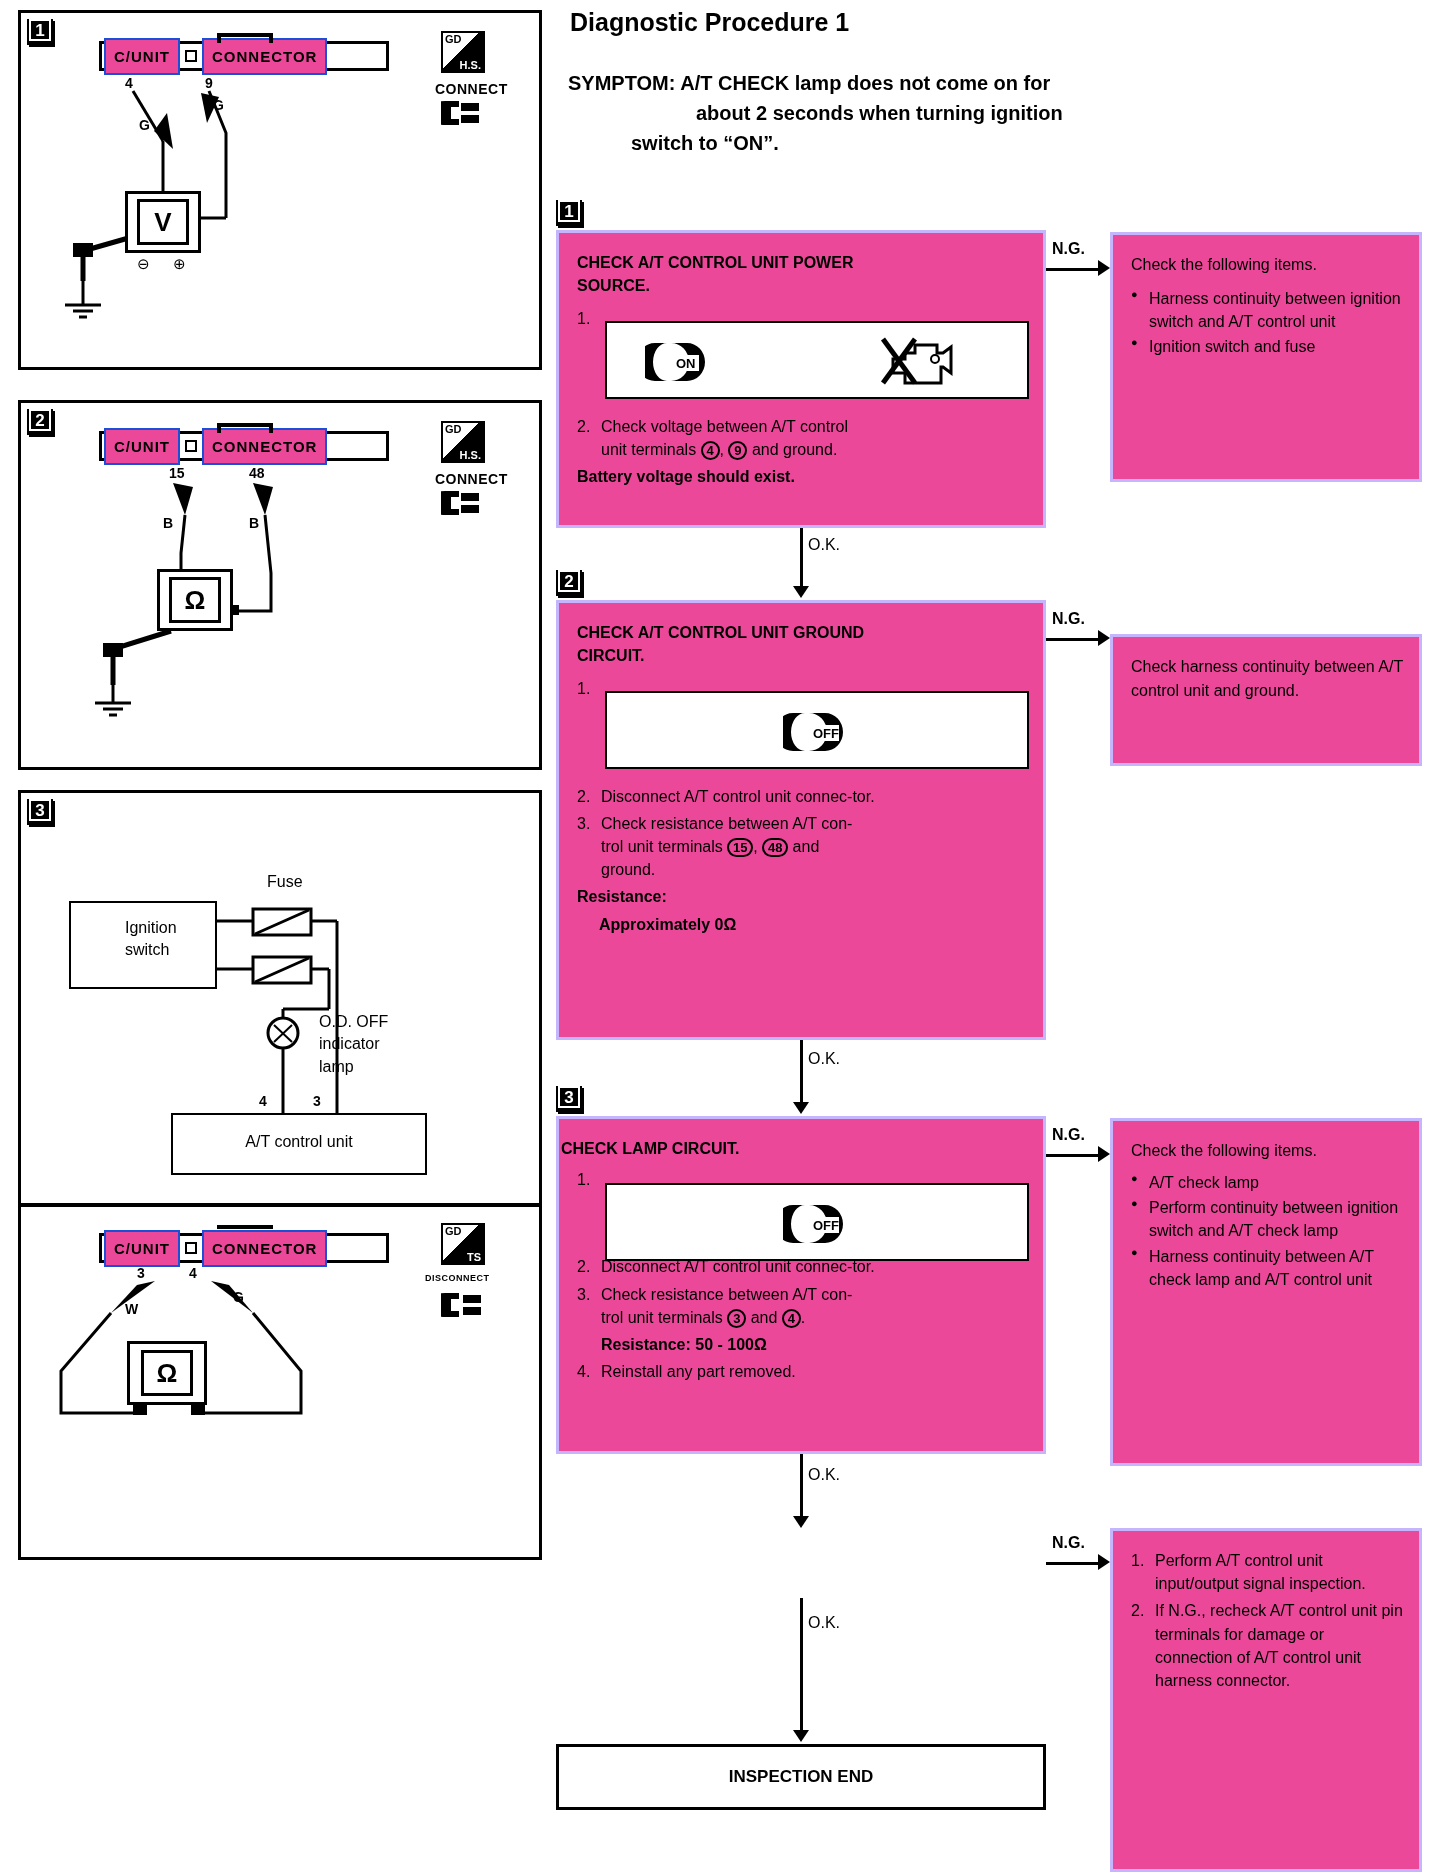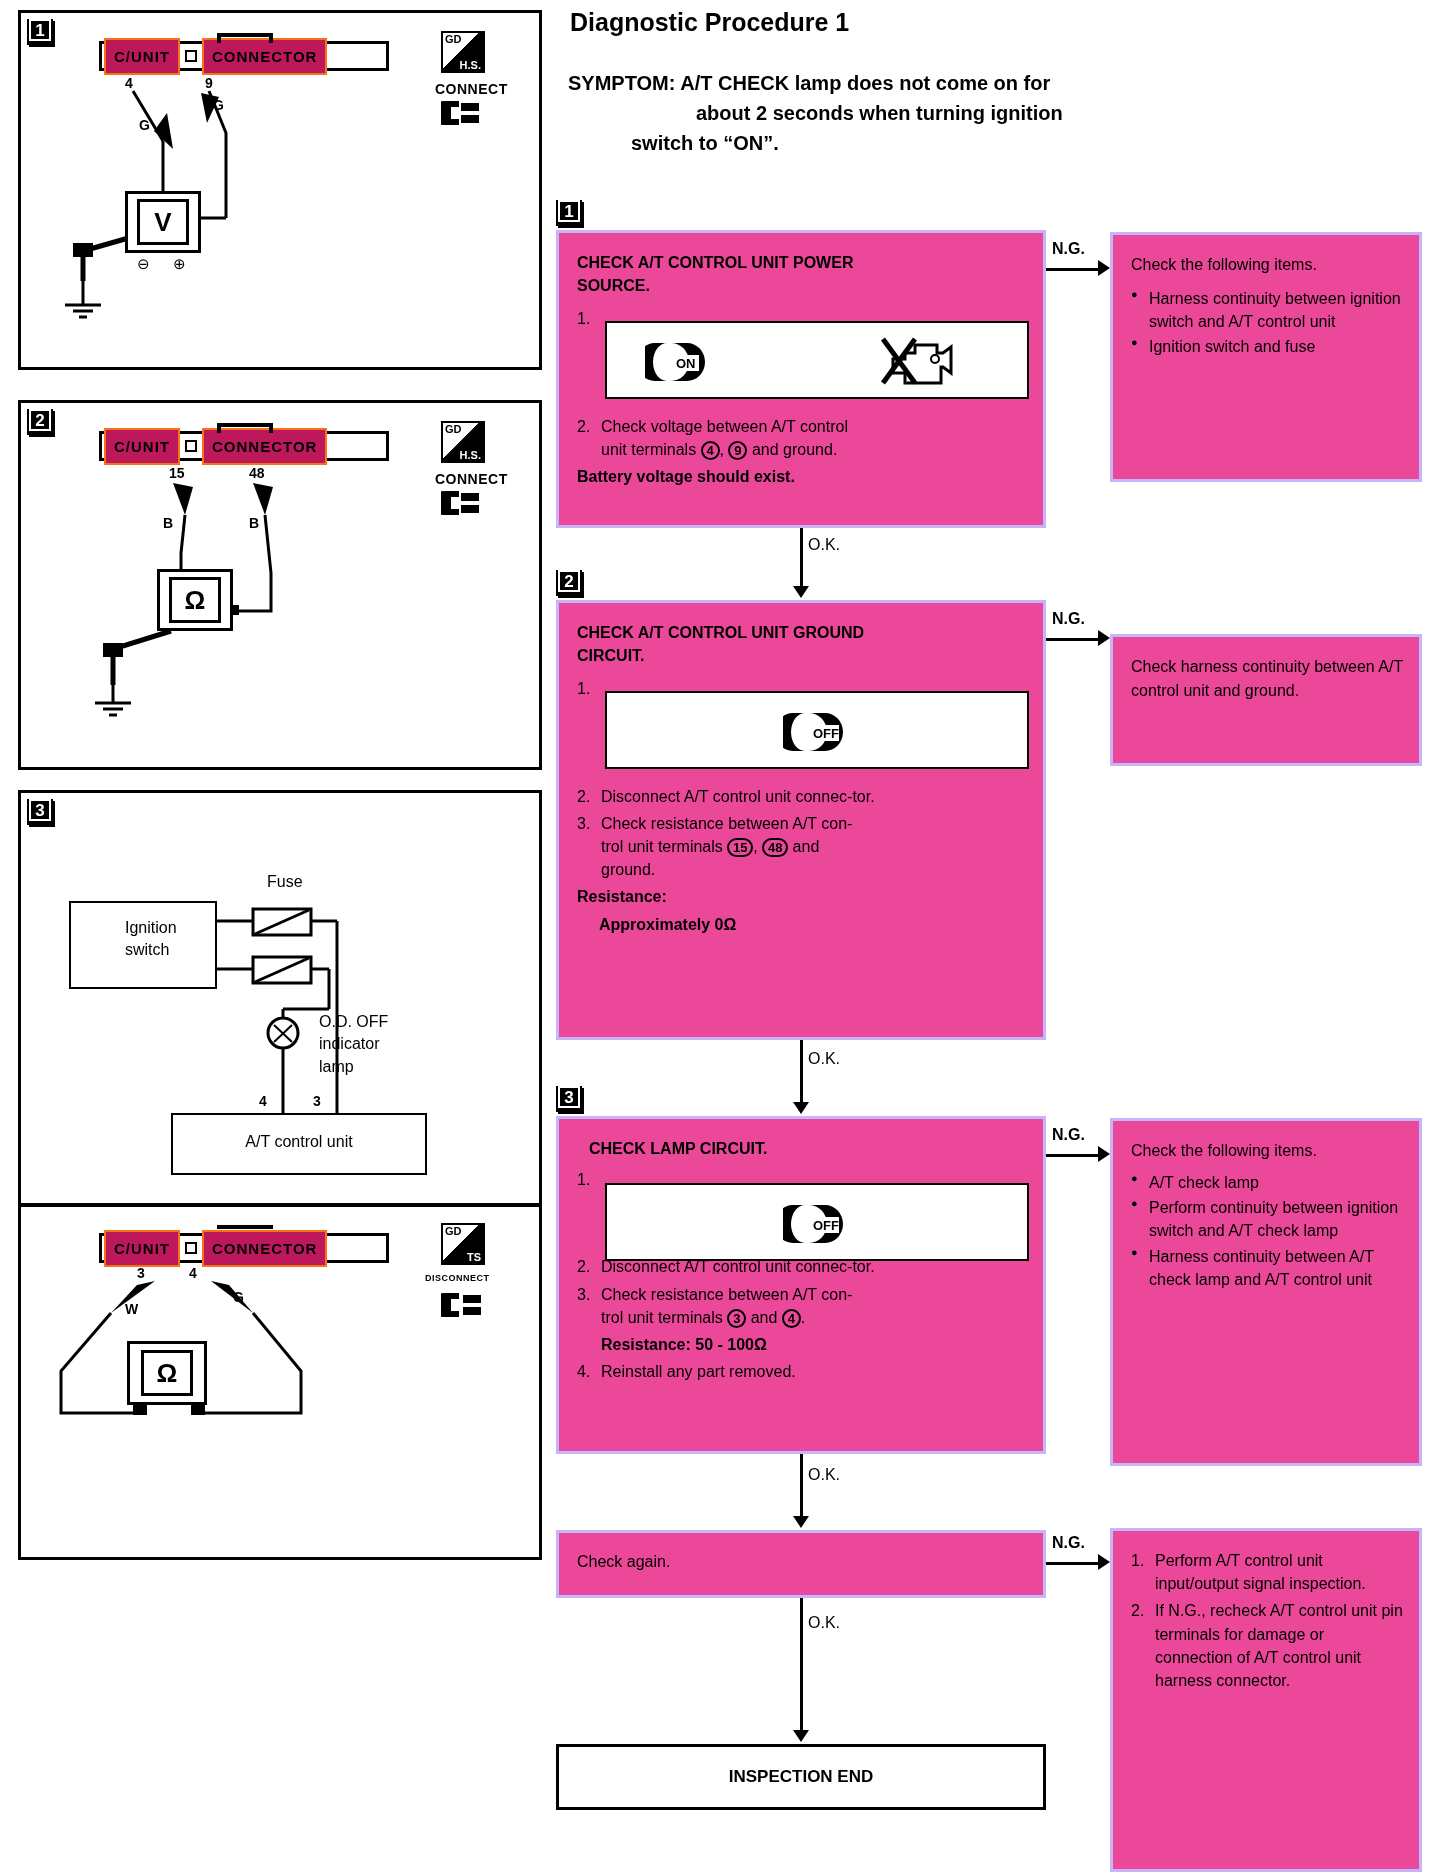--- a/index.html
+++ b/index.html
@@ -18,22 +18,22 @@
   }
   .num-badge span { display:block; border:2px solid #fff; width:22px; height:22px; line-height:20px; margin:0 auto; box-sizing:border-box;}
 
   
   .panel { position:absolute; border:3px solid #000; background:#fff; box-sizing:border-box; }
 
   .conn-bar {
     position:absolute; border:3px solid #000; background:#fff; box-sizing:border-box;
     display:flex; align-items:center; height:30px;
   }
-  .conn-bar .seg { border:2px solid #f97316; font-weight:bold; font-size:15px; letter-spacing:1px;
-                   padding:8px 8px; margin:0 2px; background:#be185d; white-space:nowrap;}
+  .conn-bar .seg { border:2px solid #1d4ed8; font-weight:bold; font-size:15px; letter-spacing:1px;
+                   padding:8px 8px; margin:0 2px; background:#ec4899; white-space:nowrap;}
   .conn-bar .dot { width:12px; height:12px; border:2px solid #000; margin:0 3px; box-sizing:border-box;}
 
   .meter {
     position:absolute; border:3px solid #000; background:#fff; box-sizing:border-box;
     display:flex; align-items:center; justify-content:center;
   }
   .meter .inner { border:3px solid #000; width:46px; height:40px; display:flex; align-items:center;
                   justify-content:center; font-size:26px; font-weight:bold; }
 
   .term-label { position:absolute; font-size:14px; font-weight:bold; }
@@ -384,21 +384,21 @@
   </div>
 
   <div class="vline" style="left:800px; top:1040px; height:70px;"></div>
   <div class="arrow-down" style="left:793px; top:1102px;"></div>
   <div class="ok" style="left:808px; top:1050px;">O.K.</div>
 
   <div class="num-badge" style="left:556px; top:1086px;">
     <span>3</span>
   </div>
   <div class="fbox" style="left:556px; top:1116px; width:490px; height:338px;">
-    <div class="title" style="margin:18px 0 0 30px;">CHECK LAMP CIRCUIT.</div>
+    <div class="title" style="margin:18px 0 0 2px;">CHECK LAMP CIRCUIT.</div>
 
     <div class="step" style="margin:8px 0 0 18px;">1.</div>
     <div class="box thin" style="left:46px; top:64px; width:424px; height:78px;">
       <svg class="abs" style="left:176px; top:8px; width:76px; height:62px;" viewBox="0 0 76 62">
         <path d="M10 12 a18 19 0 0 0 0 38 h12 a14 19 0 0 1 0 -38 z" fill="#000"></path>
         <path d="M26 12 h16 a18 19 0 0 1 0 38 h-16 a18 19 0 0 0 0 -38 z" fill="#000"></path>
         <rect x="28" y="24" width="28" height="16" fill="#fff"></rect>
         <text x="30" y="37" font-family="Liberation Sans, sans-serif" font-size="13" font-weight="bold" fill="#000">OFF</text>
       </svg>
     </div>
@@ -431,23 +431,20 @@
       <div class="li">A/T check lamp</div>
       <div class="li">Perform continuity between ignition switch and A/T check lamp</div>
       <div class="li">Harness continuity between A/T check lamp and A/T control unit</div>
     </div>
   </div>
 
   <div class="vline" style="left:800px; top:1454px; height:70px;"></div>
   <div class="arrow-down" style="left:793px; top:1516px;"></div>
   <div class="ok" style="left:808px; top:1466px;">O.K.</div>
 
-  <div class="fbox" style="left:556px; top:1530px; width:490px; height:68px;">
-    <div style="padding:20px 0 0 18px; font-size:16px;">Check again.</div>
-  </div>
 
   <div class="ng" style="left:1052px; top:1534px;">N.G.</div>
   <div class="hline" style="left:1046px; top:1562px; width:56px;"></div>
   <div class="arrow-right" style="left:1098px; top:1554px;"></div>
 
   <div class="fbox" style="left:1110px; top:1528px; width:312px; height:344px;">
     <div class="ol" style="padding:18px 14px 0 18px;">
       <div class="li">
         <span class="n">1.</span>
         <span>Perform A/T control unit input/output signal inspection.</span>

